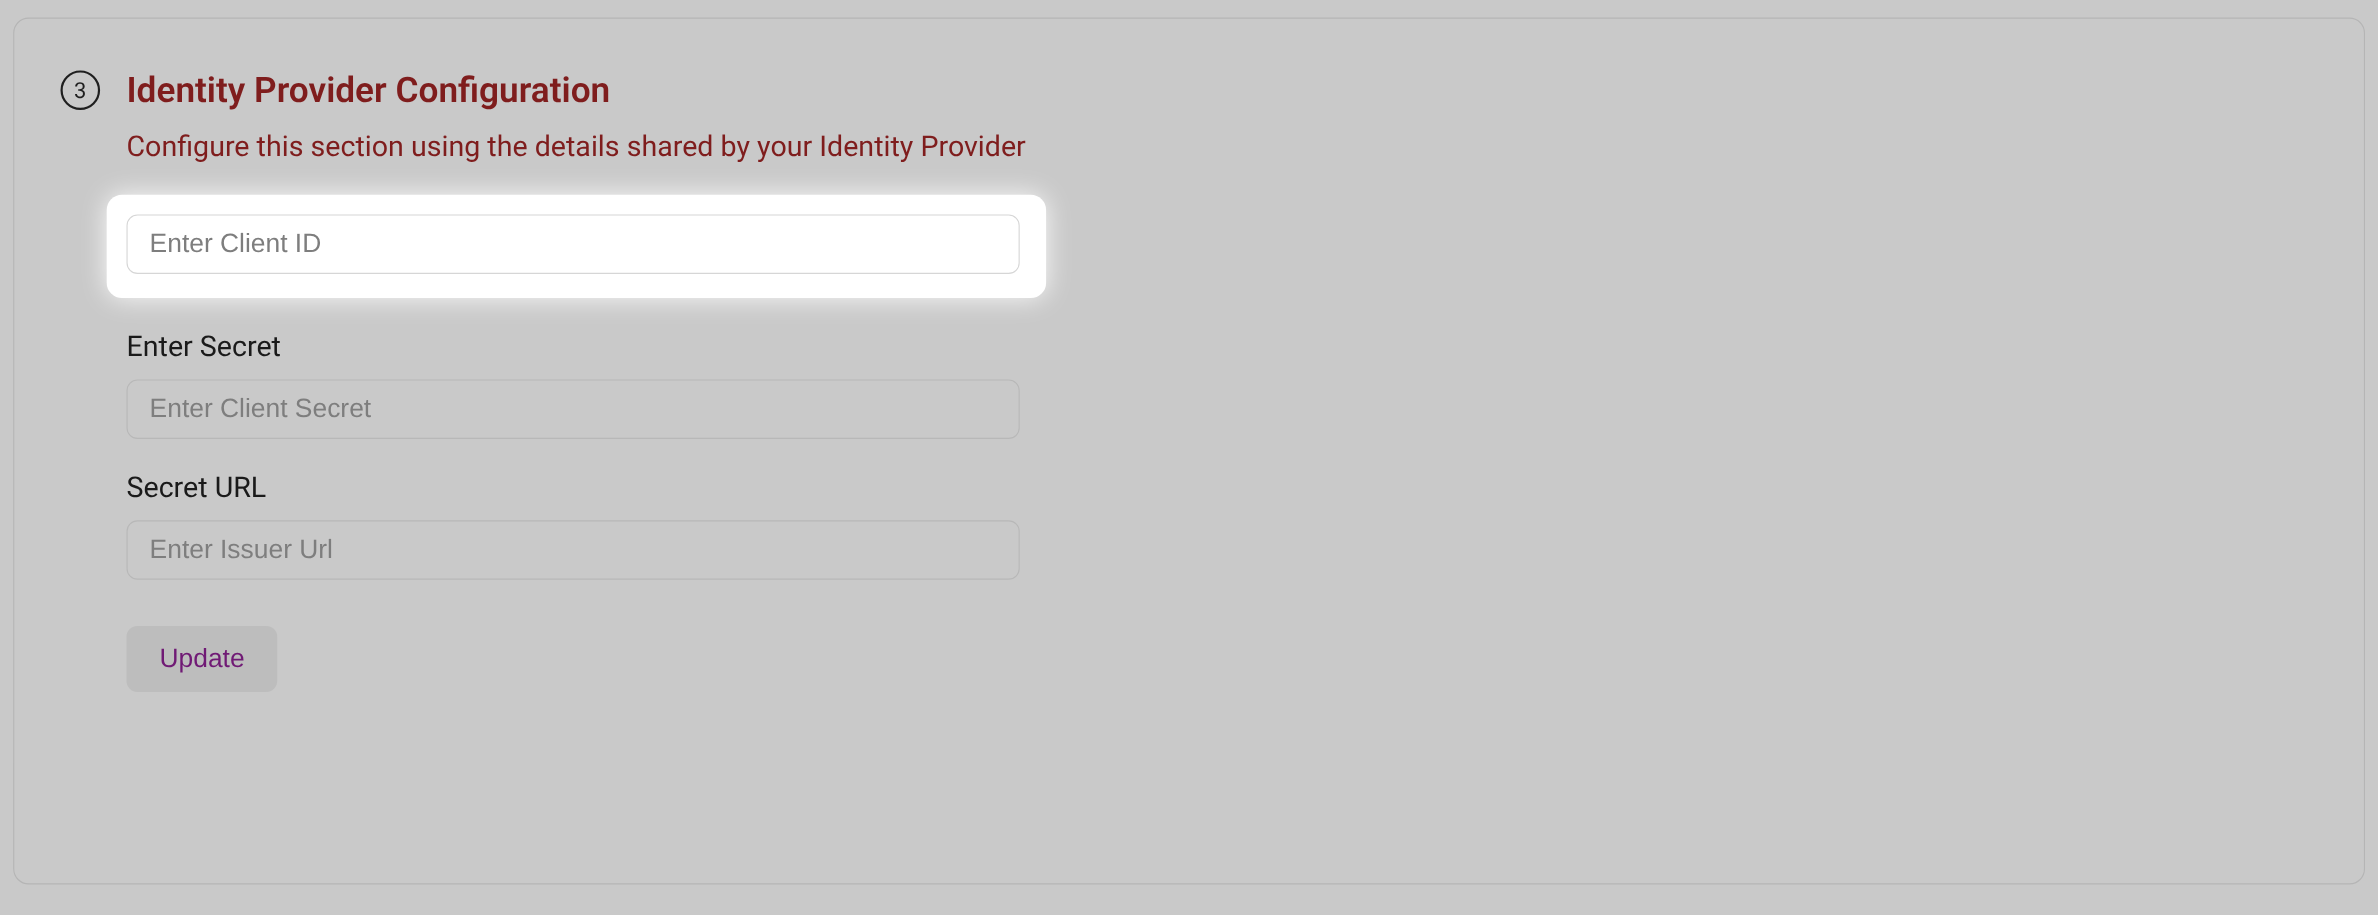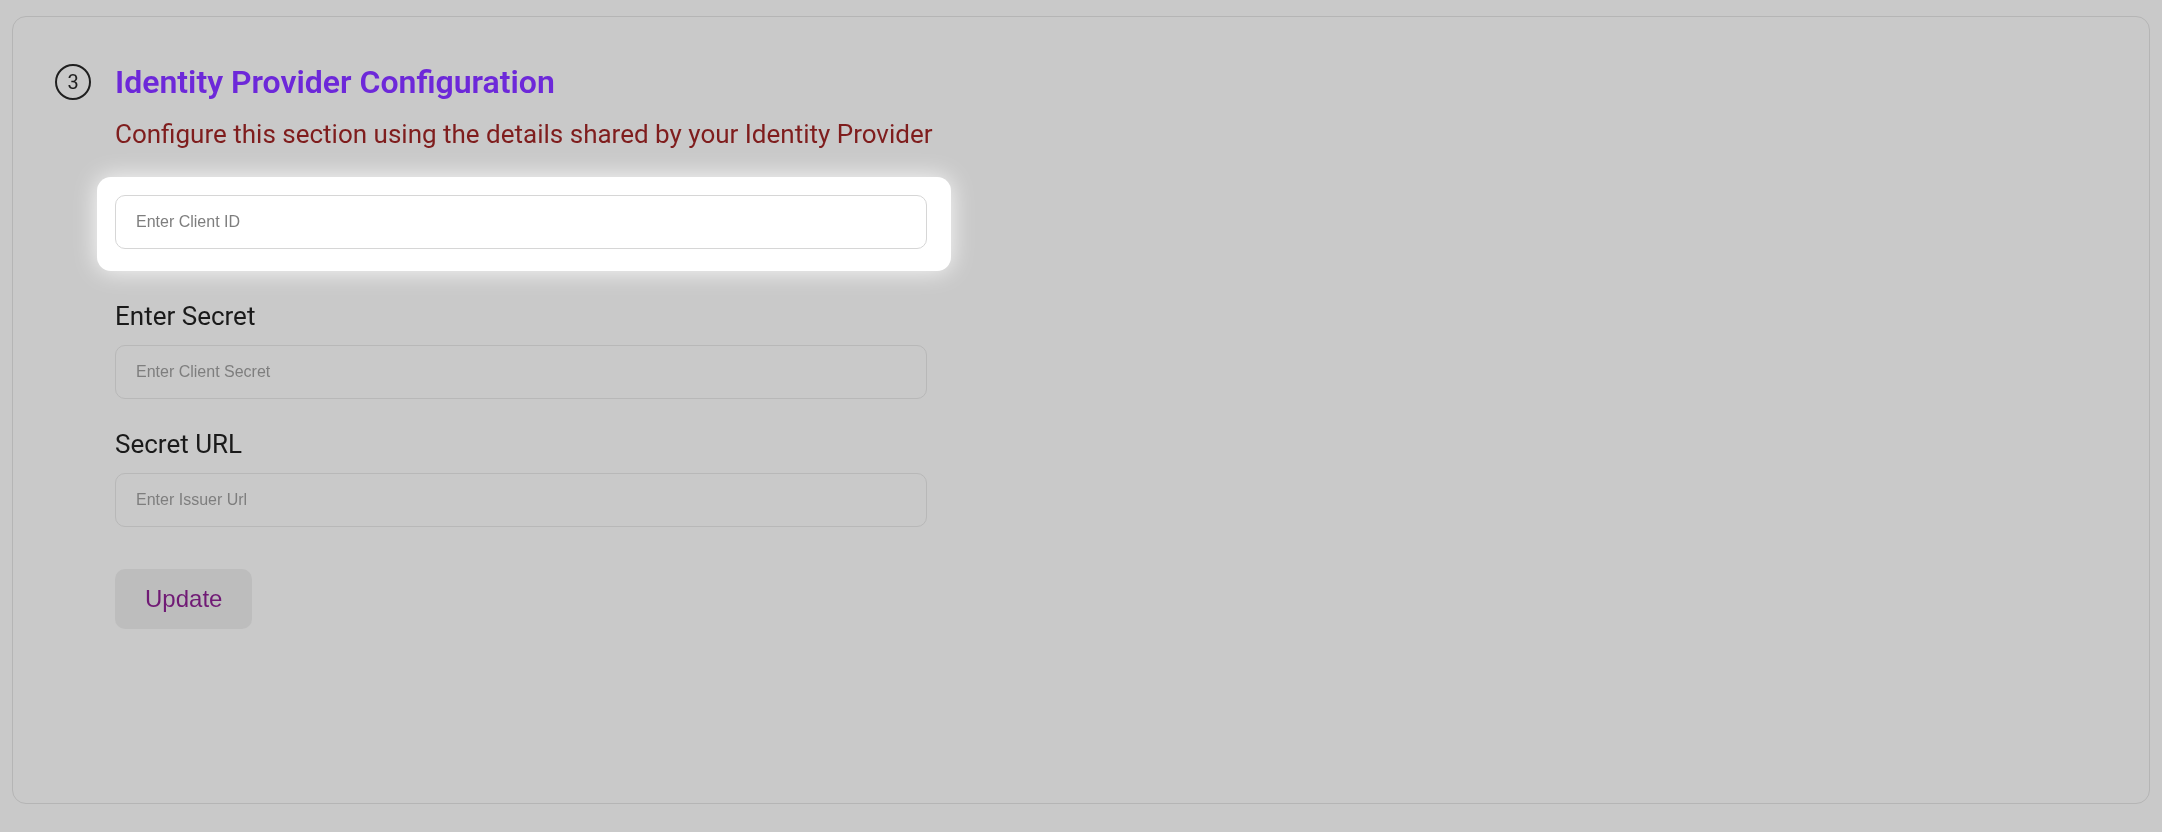--- a/index.html
+++ b/index.html
@@ -34,21 +34,21 @@
       display: flex;
       align-items: center;
       justify-content: center;
       font-size: 20px;
       color: #1f1f1f;
       flex-shrink: 0;
     }
     .title {
       font-size: 32px;
       font-weight: 600;
-      color: #6d28d9;
+      color: #7f1d1d;
     }
     .content {
       margin-left: 60px;
     }
     .subtitle {
       font-size: 26px;
       color: #7f1d1d;
       margin-top: 18px;
       margin-bottom: 28px;
     }
@@ -69,21 +69,21 @@
       font-size: 26px;
       color: #1a1a1a;
       margin-bottom: 14px;
       display: block;
     }
     .text-input {
       width: 100%;
       max-width: 812px;
       height: 54px;
       padding: 0 20px;
-      font-size: 16px;
+      font-size: 24px;
       border: 1.5px solid #b8b8b8;
       border-radius: 10px;
       background: transparent;
       color: #1a1a1a;
     }
     .highlighted .text-input {
       background: #ffffff;
       border: 1.5px solid #d6d6d6;
     }
     .text-input::placeholder {

